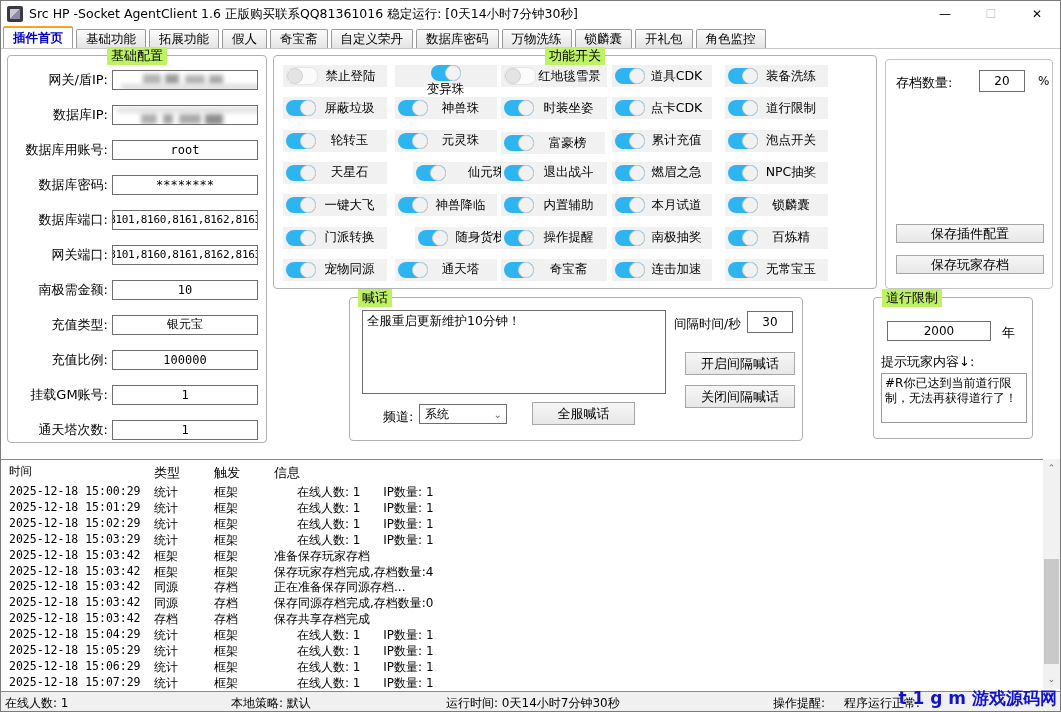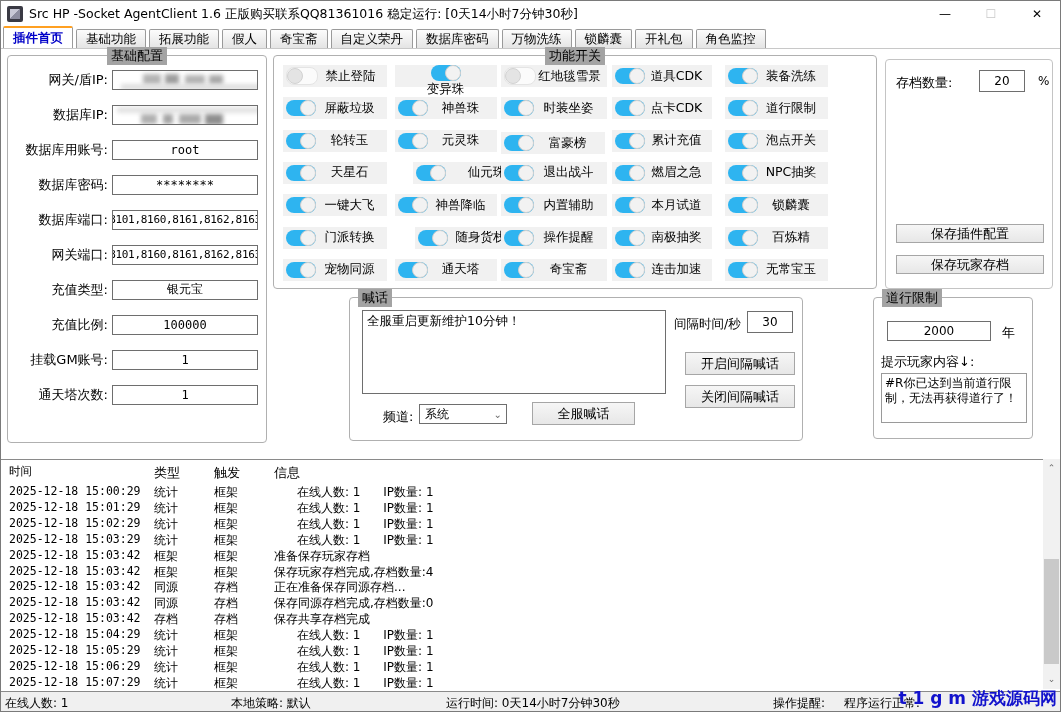--- a/index.html
+++ b/index.html
@@ -22,21 +22,21 @@
   .win-btn.disabled{color:#c8c8c8;}
   
   .tabstrip{position:absolute;top:26px;left:0;right:0;height:22px;background:#fff;
     display:flex;align-items:flex-end;padding-left:2px;border-bottom:1px solid #c8c8c8;box-sizing:border-box;}
   .tab{height:18px;line-height:18px;padding:0 9px;margin-right:3px;font-size:12.5px;
     background:linear-gradient(#fcfcfc,#e4e4e4);border:1px solid #9a9a9a;border-bottom:none;
     border-radius:2px 2px 0 0;white-space:nowrap;}
   .tab.active{background:#fff;color:#0000c8;font-weight:bold;border-top:2px solid #ffa021;height:20px;line-height:19px;}
   
   .group{position:absolute;border:1px solid #b0b0b0;border-radius:4px;background:#fff;box-sizing:border-box;}
-  .gtitle{position:absolute;top:-9px;background:#a3a3a3;padding:0 4px;font-size:13px;white-space:nowrap;}
+  .gtitle{position:absolute;top:-9px;background:#bef264;padding:0 4px;font-size:13px;white-space:nowrap;}
   .gtitle.center{left:50%;transform:translateX(-50%);}
   .gtitle.left{left:8px;}
   
   .cfg-rows{position:absolute;inset:6px 0 0 0;}
   .cfg-row{display:flex;align-items:center;height:35px;}
   .cfg-label{width:100px;text-align:right;font-size:13px;white-space:nowrap;}
   .cfg-input{margin-left:4px;width:146px;height:20px;border:1px solid #6e6e6e;background:#fff;
     display:flex;align-items:center;justify-content:center;font-size:12px;box-sizing:border-box;
     font-family:"DejaVu Sans Mono","Liberation Mono",monospace;overflow:hidden;position:relative;}
   .cfg-input.ports{font-size:11px;letter-spacing:-0.3px;}
@@ -132,20 +132,24 @@
         <div class="cfg-label">数据库密码:</div>
         <div class="cfg-input">********</div>
       </div>
       <div class="cfg-row">
         <div class="cfg-label">数据库端口:</div>
         <div class="cfg-input ports">8101,8160,8161,8162,8163</div>
       </div>
       <div class="cfg-row">
         <div class="cfg-label">网关端口:</div>
         <div class="cfg-input ports">8101,8160,8161,8162,8163</div>
+      </div>
+      <div class="cfg-row">
+        <div class="cfg-label">南极需金额:</div>
+        <div class="cfg-input">10</div>
       </div>
       <div class="cfg-row">
         <div class="cfg-label">充值类型:</div>
         <div class="cfg-input">银元宝</div>
       </div>
       <div class="cfg-row">
         <div class="cfg-label">充值比例:</div>
         <div class="cfg-input">100000</div>
       </div>
       <div class="cfg-row">

